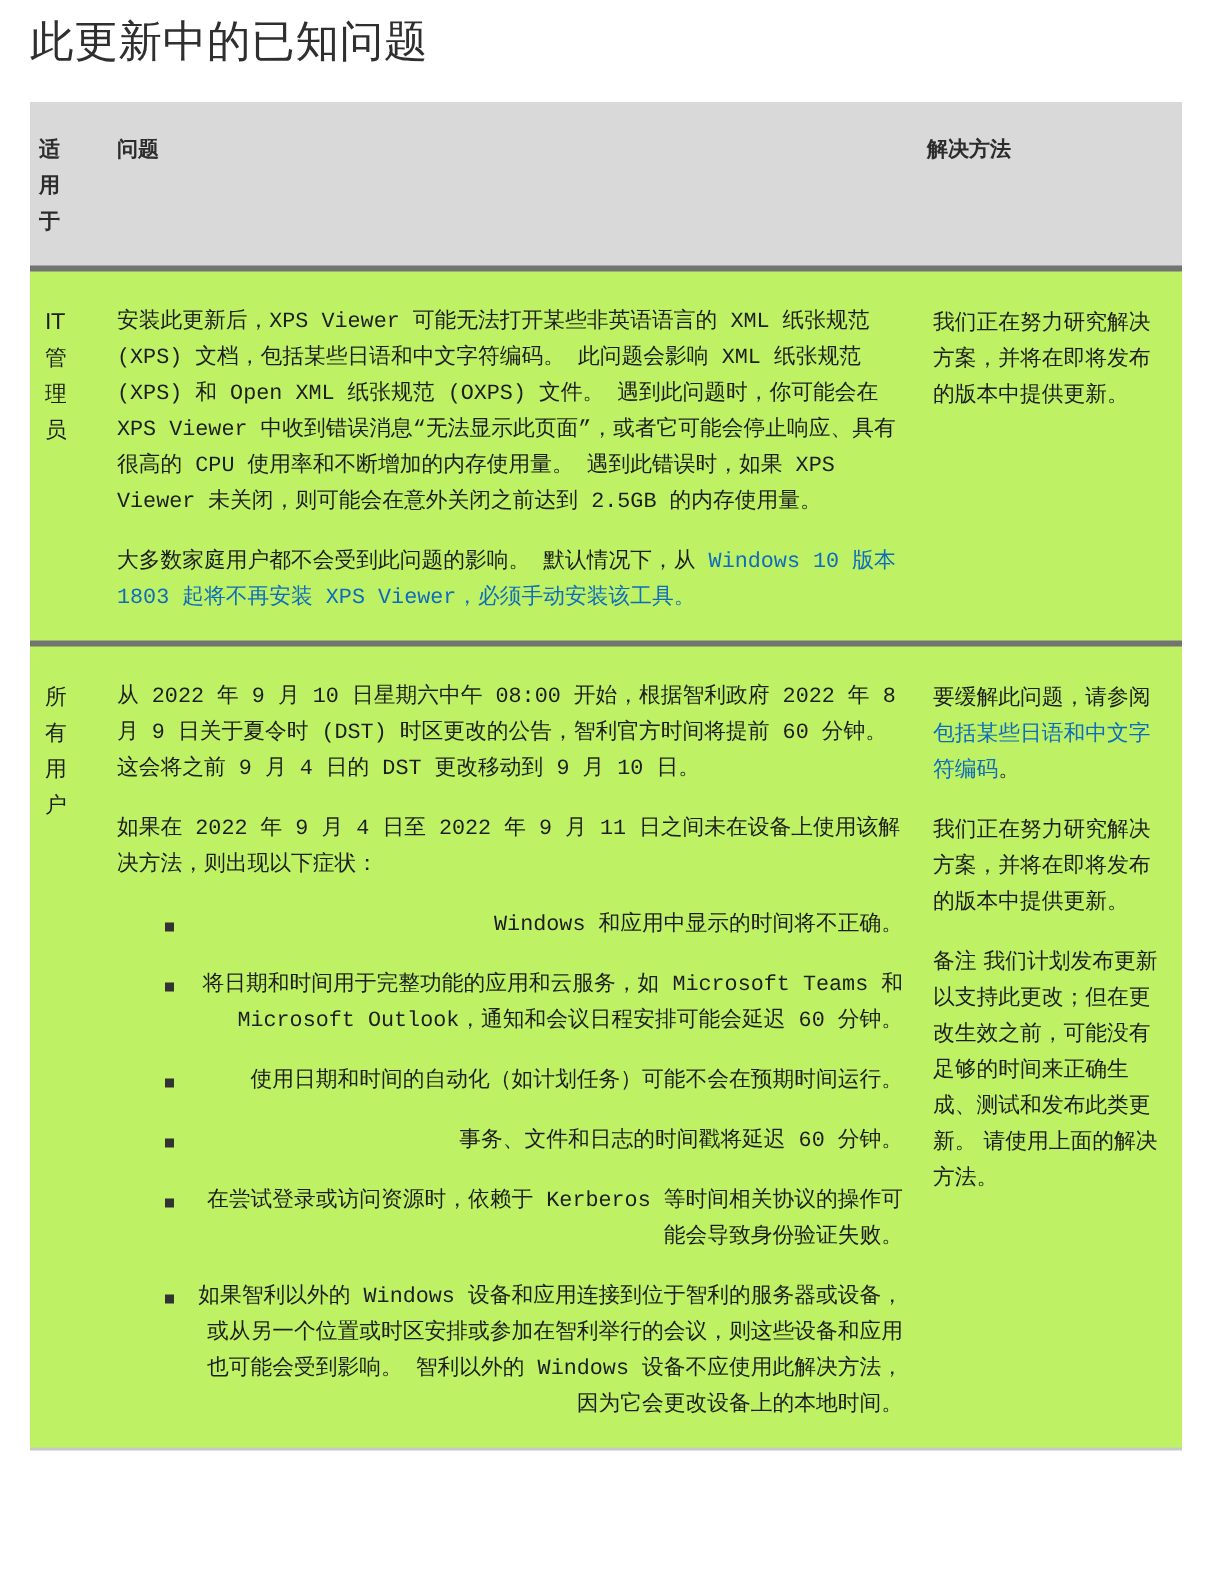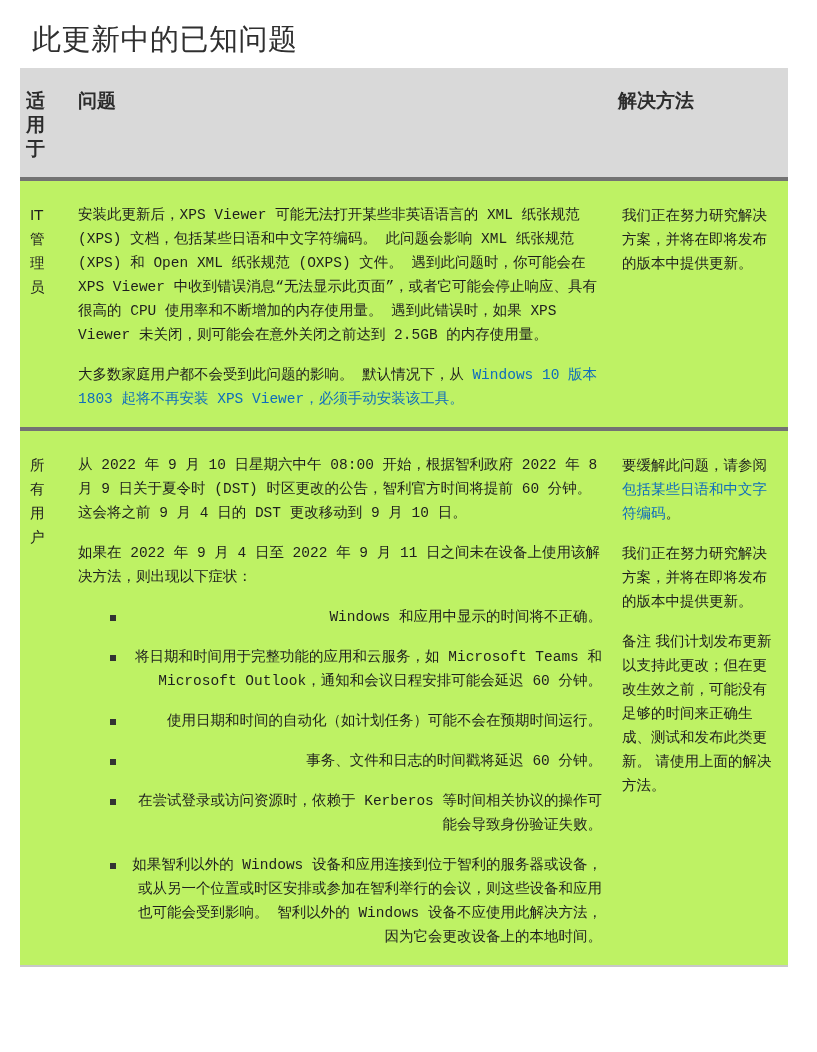--- a/index.html
+++ b/index.html
@@ -4,32 +4,32 @@
   <style>
     html, body { margin: 0; padding: 0; background: #ffffff; }
     body {
       width: 817px; height: 1052px; overflow: hidden;
       font-family: "DejaVu Sans", "Liberation Sans", sans-serif;
       color: #1e1e1e;
       position: relative;
     }
     .page-title {
       position: absolute; left: 20px; top: 8px;
-      font-size: 29px; font-weight: 300; color: #2f2f2f; margin: 12px;
+      font-size: 29px; font-weight: 300; color: #2f2f2f; margin: 0;
       letter-spacing: 0.5px;
     }
     table.issues {
       position: absolute; left: 20px; top: 68px;
       width: 768px; border-collapse: collapse; table-layout: fixed;
       font-size: 14.5px; line-height: 24px;
     }
     table.issues thead tr { background: #d9d9d9; height: 111px; }
     table.issues th {
       text-align: left; vertical-align: top; font-weight: bold;
-      color: #2c2c2c; padding: 20px 0 0 0; font-size: 19px;
+      color: #2c2c2c; padding: 20px 0 0 0; font-size: 14px;
     }
     th.c1 { width: 52px; padding-left: 6px !important; }
     th.c2 { width: 540px; padding-left: 0 !important; }
     th.c3 { padding-left: 0 !important; }
     .col1-text { width: 18px; display: block; word-break: break-all; }
     table.issues tbody tr { background: #bef264; border-top: 4px solid #737373; }
     table.issues tbody tr:last-child { border-bottom: 2px solid #c8c8c8; }
     table.issues td { vertical-align: top; padding: 0; }
     td.applies { padding: 22px 0 0 10px !important; }
     td.issue { padding: 22px 16px 0 0 !important; font-family: Liberation Mono, monospace; }

